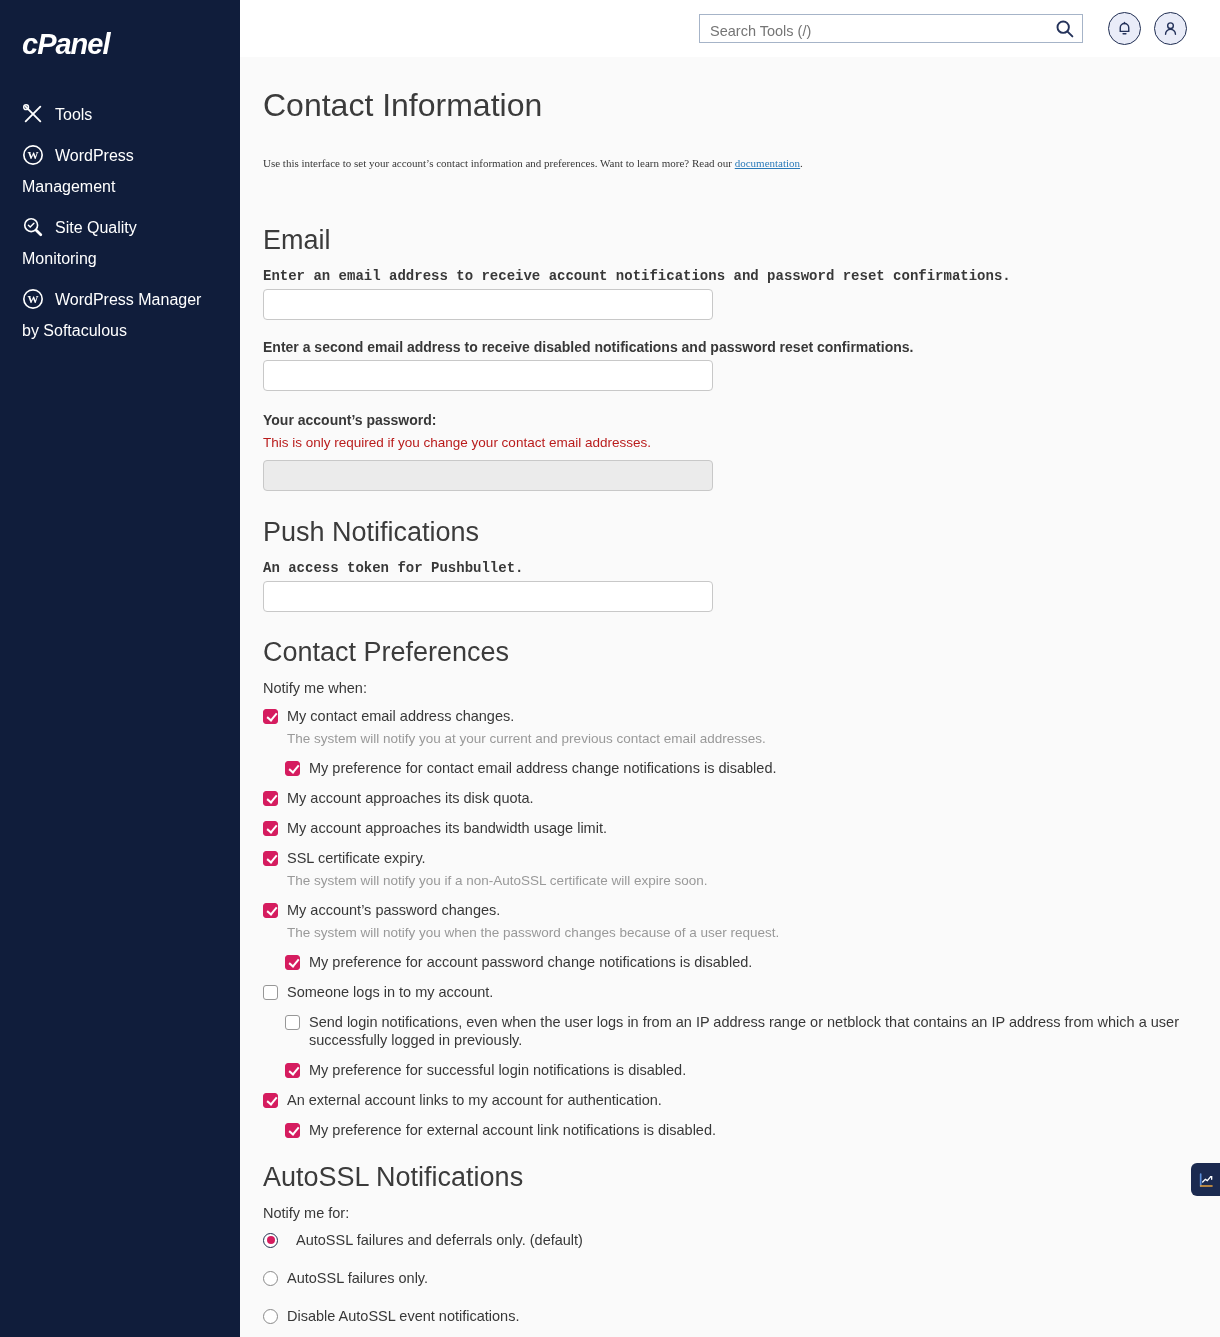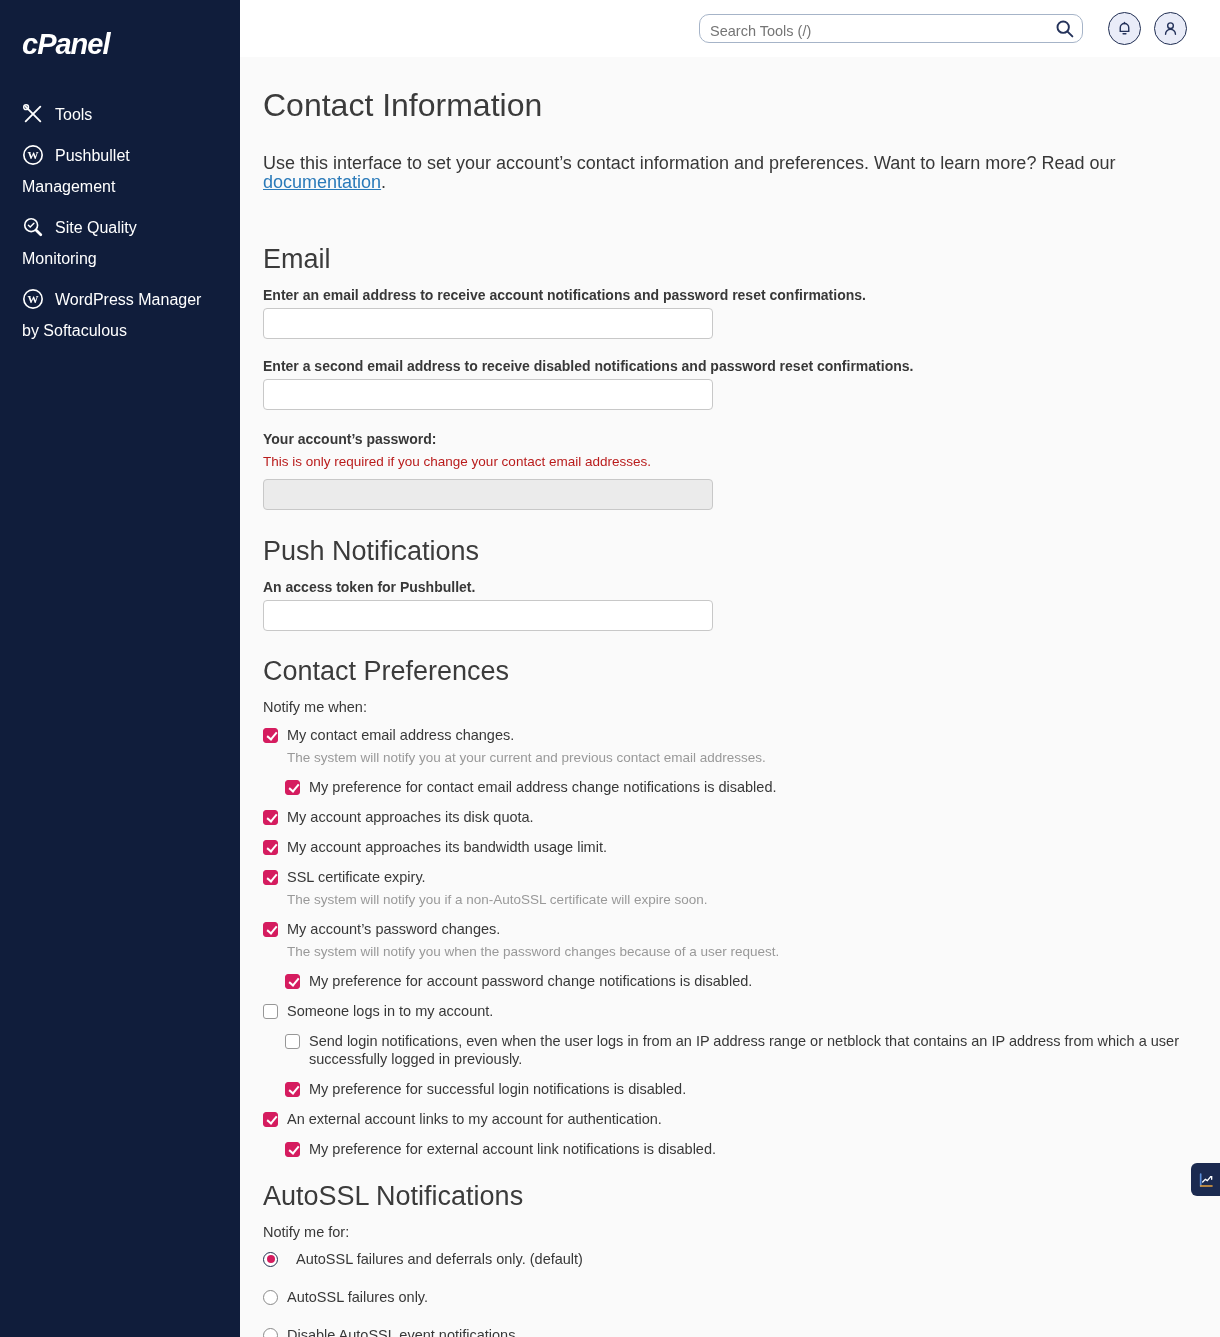--- a/index.html
+++ b/index.html
@@ -31,46 +31,46 @@
   .nav-icon svg { width:22px; height:22px; display:block; }
   
   .main { margin-left:240px; height:100%; }
   .header {
     height:57px; background:#ffffff;
     display:flex; align-items:center; justify-content:flex-end;
     padding-right:33px;
   }
   .search-wrap { position:relative; margin-right:12px; }
   .search-input {
-    width:384px; height:29px; border:1px solid #a6b4c8; border-radius:10px;
+    width:384px; height:29px; border:1px solid #a6b4c8; border-radius:0;
     font-family:inherit; font-size:14.5px; color:#555; padding:4px 34px 0 10px;
     outline:none; background:#fff;
   }
   .search-input::placeholder { color:#757575; opacity:1; }
   .search-icon-btn {
     position:absolute; right:8px; top:4px; width:21px; height:21px; cursor:pointer;
   }
   .circle-btn {
     width:33px; height:33px; border-radius:50%;
     background:#e9ecf8; border:1.5px solid #202e52;
     display:flex; align-items:center; justify-content:center;
     margin-left:13px; cursor:pointer; flex:none;
   }
   
   .content { padding:0 37px 0 23px; }
   h1 { font-size:32px; font-weight:300; color:#3b3b3b; line-height:38px; margin-top:29px; }
-  .intro { font-size:18px; line-height:19px; margin-top:30px; color:#383838; }
+  .intro { font-size:11px; line-height:19px; margin-top:30px; color:#383838;font-family:Liberation Serif, serif; }
   .intro a { color:#2a7ab9; text-decoration:underline; cursor:pointer; }
   h2 { font-size:27px; font-weight:400; color:#3b3b3b; line-height:36px; }
   .h2-email { margin-top:49px; }
   .h2-push  { margin-top:23px; }
   .h2-prefs { margin-top:22px; }
   .h2-ssl   { margin-top:20px; }
   .field-label { font-size:14px; font-weight:700; line-height:18px; margin-top:18px; }
-  .field-label.first { margin-top:9px; }
+  .field-label.first { margin-top:9px;font-family:Liberation Mono, monospace; }
   .text-input {
     display:block; width:450px; height:31px; margin-top:4px;
     border:1px solid #c8c8c8; border-radius:4px; background:#fff;
     font-family:inherit; font-size:14px; padding:0 10px; color:#383838; outline:none;
   }
   .text-input:disabled { background:#ebebeb; }
   .help-text { font-size:13.5px; color:#b91c1c; line-height:17px; margin-top:5px; }
   .sub-label { font-size:14.5px; line-height:18px; margin-top:9px; }
   
   .cb-row { display:flex; align-items:flex-start; gap:9px; margin-top:12px; cursor:pointer; }
@@ -126,21 +126,21 @@
       </svg>
     </span><span>Tools</span>
   </div>
 
   <div class="nav-item">
     <span class="nav-icon">
       <svg viewBox="0 0 24 24">
         <circle cx="12" cy="12" r="10" fill="none" stroke="#fff" stroke-width="1.8"></circle>
         <text x="12" y="16.5" font-size="12" font-weight="bold" fill="#fff" text-anchor="middle" font-family="serif">W</text>
       </svg>
-    </span><span>Pushbullet Management</span>
+    </span><span>WordPress Management</span>
   </div>
 
   <div class="nav-item">
     <span class="nav-icon">
       <svg viewBox="0 0 24 24" fill="none" stroke="#fff" stroke-width="1.8" stroke-linecap="round">
         <circle cx="10" cy="10" r="7"></circle>
         <path d="M15.5 15.5 L20.5 20.5" stroke-width="3"></path>
         <path d="M7 10 l2 2 l4 -4" stroke-width="1.6"></path>
       </svg>
     </span><span>Site Quality Monitoring</span>

